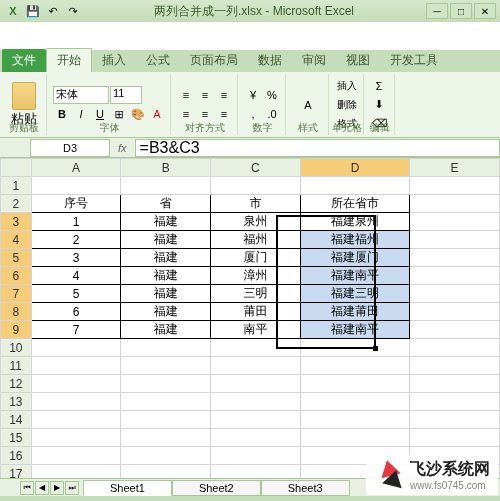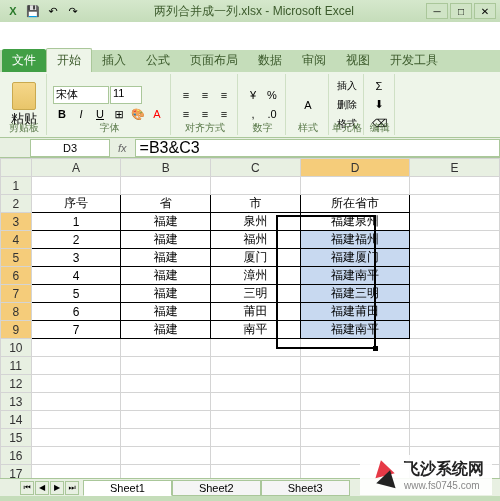--- a/index.html
+++ b/index.html
@@ -53,21 +53,21 @@
     .sheet-tab { padding: 1px 26px; font-size: 11px; border: 1px solid #aac79a; background: #f5f5f5; cursor: pointer; }
     .sheet-tab.active { background: #fff; border-bottom-color: #fff; }
     .sheet-nav { display: flex; gap: 1px; margin-right: 4px; }
     .sheet-nav-btn { width: 14px; height: 14px; background: #e8f0e2; border: 1px solid #aac79a; font-size: 8px; display: flex; align-items: center; justify-content: center; }
     
     .statusbar { height: 20px; background: #c5ddba; display: flex; align-items: center; padding: 0 6px; font-size: 11px; color: #3b5a2b; }
     .statusbar .status-left { flex: 0 0 auto; }
     .statusbar .status-center { flex: 1; text-align: left; }
     .statusbar .zoom { display: flex; align-items: center; gap: 4px; }
     
-    .watermark { position: absolute; bottom: 6px; right: 8px; display: flex; align-items: center; gap: 6px; background: rgba(255,255,255,0.9); padding: 4px 8px; }
+    .watermark { position: absolute; bottom: 6px; right: 2px; display: flex; align-items: center; gap: 6px; background: rgba(255,255,255,0.9); padding: 4px 8px; }
     .watermark-icon { width: 30px; height: 30px; position: relative; }
     .watermark-icon::before { content: ''; position: absolute; width: 0; height: 0; border-left: 10px solid transparent; border-right: 10px solid transparent; border-bottom: 16px solid #e63946; top: 0; left: 5px; transform: rotate(-15deg); }
     .watermark-icon::after { content: ''; position: absolute; width: 0; height: 0; border-left: 10px solid transparent; border-right: 10px solid transparent; border-bottom: 16px solid #222; top: 10px; left: 10px; transform: rotate(15deg); }
     .watermark-text { display: flex; flex-direction: column; }
     .watermark-text .line1 { font-size: 16px; font-weight: bold; color: #222; }
     .watermark-text .line2 { font-size: 10px; color: #888; }
   </style>
 </head>
 <body>
 

